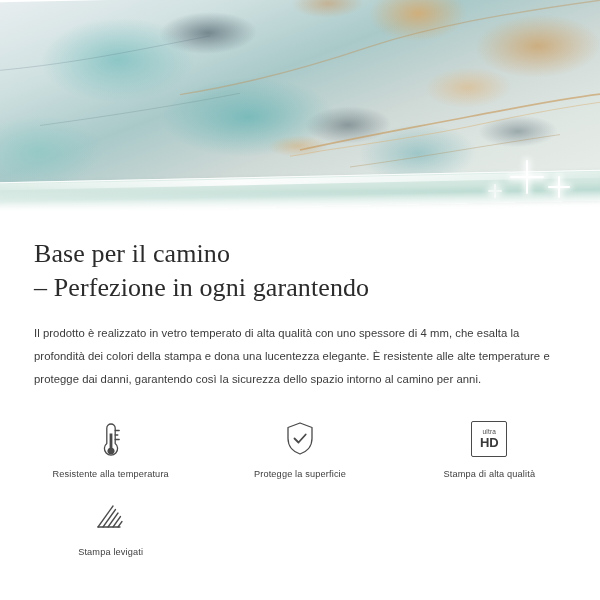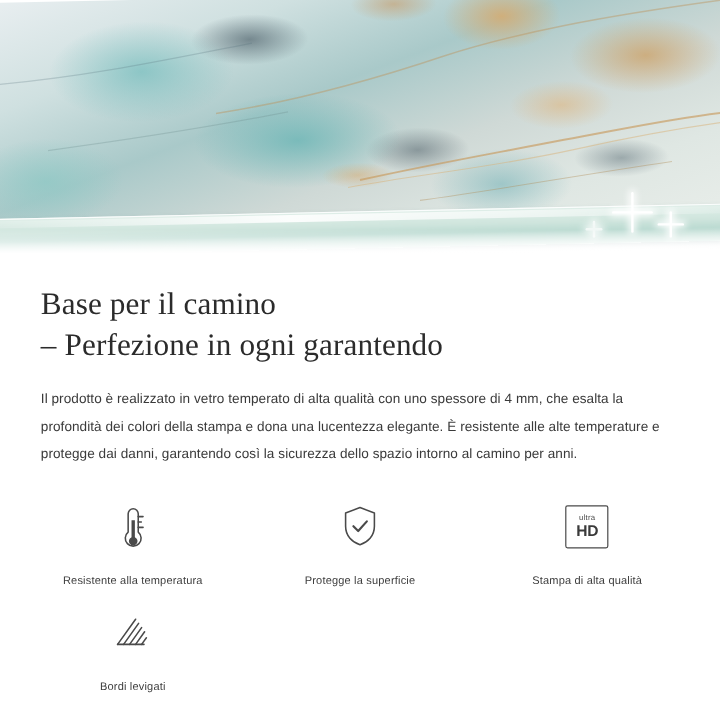--- a/index.html
+++ b/index.html
@@ -165,21 +165,21 @@
   }
 
   .feature-icon {
     height: 48px;
     display: flex;
     align-items: center;
     justify-content: center;
   }
 
   .feature-label {
-    margin-top: 16px;
+    margin-top: 6px;
     font-size: 9.2px;
     color: #3d3d3d;
     text-align: center;
     letter-spacing: 0.15px;
   }
 
   .icon-stroke {
     fill: none;
     stroke: #4a4a4a;
     stroke-width: 1.3;
@@ -289,18 +289,18 @@
         <svg width="44" height="40" viewBox="0 0 44 40">
           <path class="icon-stroke" d="M9 30 h26 l-10 -22 z" opacity="0"></path>
           <path class="icon-stroke" d="M9 30 L31 30"></path>
           <path class="icon-stroke" d="M9 30 L24 9"></path>
           <path class="icon-stroke" d="M14 30 L26.5 12.5"></path>
           <path class="icon-stroke" d="M19 30 L29 16"></path>
           <path class="icon-stroke" d="M24 30 L31.5 19.5"></path>
           <path class="icon-stroke" d="M29 30 L33 24.5"></path>
         </svg>
       </div>
-      <div class="feature-label">Bordi levigati</div>
+      <div class="feature-label">Stampa levigati</div>
     </div>
 
 
   </div>
 </div>
 
 </body></html>

